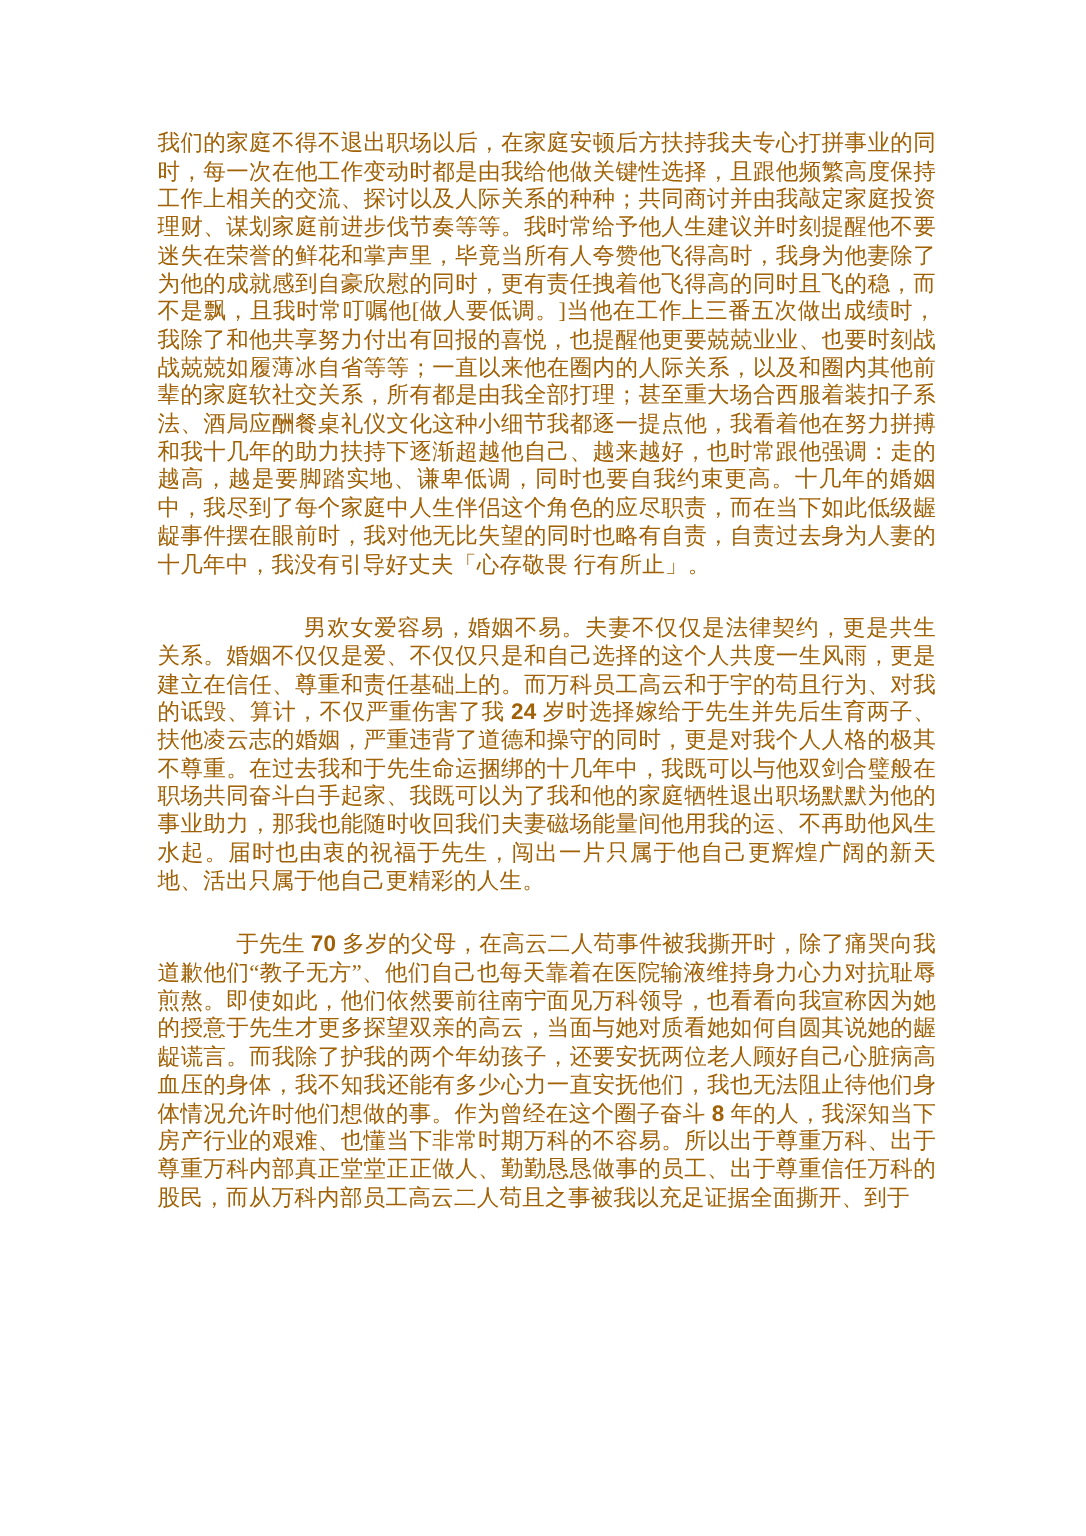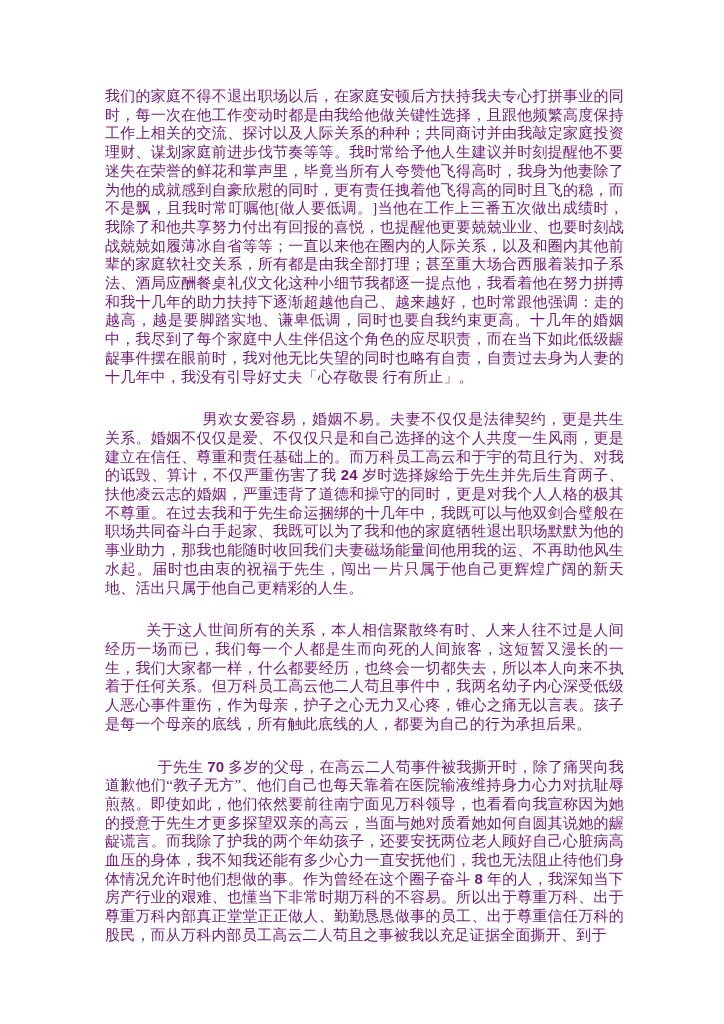--- a/index.html
+++ b/index.html
@@ -16,21 +16,21 @@
   .page {
     position: relative;
     width: 724px;
     height: 1024px;
     background: #ffffff;
     box-sizing: border-box;
     padding: 87px 100px 0 105px;
   }
   .doc {
     width: 519px;
-    color: #701a75;
+    color: #a16207;
     font-size: 15px;
     line-height: 18.7px;
     text-align: justify;
     letter-spacing: 0.2px;
   }
   .doc p.para {
     margin: 0 0 24px 0;
     padding: 0;
     word-break: break-all;
   }
@@ -39,16 +39,15 @@
     font-family: Liberation Sans, sans-serif;
   }
 </style>
 </head>
 <body>
 
 <div class="page">
   <div class="doc">
       <p class="para" style="text-indent: 0em;"><span>我们的家庭不得不退出职场以后，在家庭安顿后方扶持我夫专心打拼事业的同时，每一次在他工作变动时都是由我给他做关键性选择，且跟他频繁高度保持工作上相关的交流、探讨以及人际关系的种种；共同商讨并由我敲定家庭投资理财、谋划家庭前进步伐节奏等等。我时常给予他人生建议并时刻提醒他不要迷失在荣誉的鲜花和掌声里，毕竟当所有人夸赞他飞得高时，我身为他妻除了为他的成就感到自豪欣慰的同时，更有责任拽着他飞得高的同时且飞的稳，而不是飘，且我时常叮嘱他[做人要低调。]当他在工作上三番五次做出成绩时，我除了和他共享努力付出有回报的喜悦，也提醒他更要兢兢业业、也要时刻战战兢兢如履薄冰自省等等；一直以来他在圈内的人际关系，以及和圈内其他前辈的家庭软社交关系，所有都是由我全部打理；甚至重大场合西服着装扣子系法、酒局应酬餐桌礼仪文化这种小细节我都逐一提点他，我看着他在努力拼搏和我十几年的助力扶持下逐渐超越他自己、越来越好，也时常跟他强调：走的越高，越是要脚踏实地、谦卑低调，同时也要自我约束更高。十几年的婚姻中，我尽到了每个家庭中人生伴侣这个角色的应尽职责，而在当下如此低级龌龊事件摆在眼前时，我对他无比失望的同时也略有自责，自责过去身为人妻的十几年中，我没有引导好丈夫「心存敬畏 行有所止」。</span></p>
       <p class="para" style="text-indent: 6.5em;"><span>男欢女爱容易，婚姻不易。夫妻不仅仅是法律契约，更是共生关系。婚姻不仅仅是爱、不仅仅只是和自己选择的这个人共度一生风雨，更是建立在信任、尊重和责任基础上的。而万科员工高云和于宇的苟且行为、对我的诋毁、算计，不仅严重伤害了我 </span><b>24</b><span> 岁时选择嫁给于先生并先后生育两子、扶他凌云志的婚姻，严重违背了道德和操守的同时，更是对我个人人格的极其不尊重。在过去我和于先生命运捆绑的十几年中，我既可以与他双剑合璧般在职场共同奋斗白手起家、我既可以为了我和他的家庭牺牲退出职场默默为他的事业助力，那我也能随时收回我们夫妻磁场能量间他用我的运、不再助他风生水起。届时也由衷的祝福于先生，闯出一片只属于他自己更辉煌广阔的新天地、活出只属于他自己更精彩的人生。</span></p>
-      <p class="para" style="text-indent: 2.75em;"><span>关于这人世间所有的关系，本人相信聚散终有时、人来人往不过是人间经历一场而已，我们每一个人都是生而向死的人间旅客，这短暂又漫长的一生，我们大家都一样，什么都要经历，也终会一切都失去，所以本人向来不执着于任何关系。但万科员工高云他二人苟且事件中，我两名幼子内心深受低级人恶心事件重伤，作为母亲，护子之心无力又心疼，锥心之痛无以言表。孩子是每一个母亲的底线，所有触此底线的人，都要为自己的行为承担后果。</span></p>
       <p class="para" style="text-indent: 3.5em;"><span>于先生 </span><b>70</b><span> 多岁的父母，在高云二人苟事件被我撕开时，除了痛哭向我道歉他们“教子无方”、他们自己也每天靠着在医院输液维持身力心力对抗耻辱煎熬。即使如此，他们依然要前往南宁面见万科领导，也看看向我宣称因为她的授意于先生才更多探望双亲的高云，当面与她对质看她如何自圆其说她的龌龊谎言。而我除了护我的两个年幼孩子，还要安抚两位老人顾好自己心脏病高血压的身体，我不知我还能有多少心力一直安抚他们，我也无法阻止待他们身体情况允许时他们想做的事。作为曾经在这个圈子奋斗 </span><b>8</b><span> 年的人，我深知当下房产行业的艰难、也懂当下非常时期万科的不容易。所以出于尊重万科、出于尊重万科内部真正堂堂正正做人、勤勤恳恳做事的员工、出于尊重信任万科的股民，而从万科内部员工高云二人苟且之事被我以充足证据全面撕开、到于</span></p>
     </div>
 </div>
 
 </body></html>

